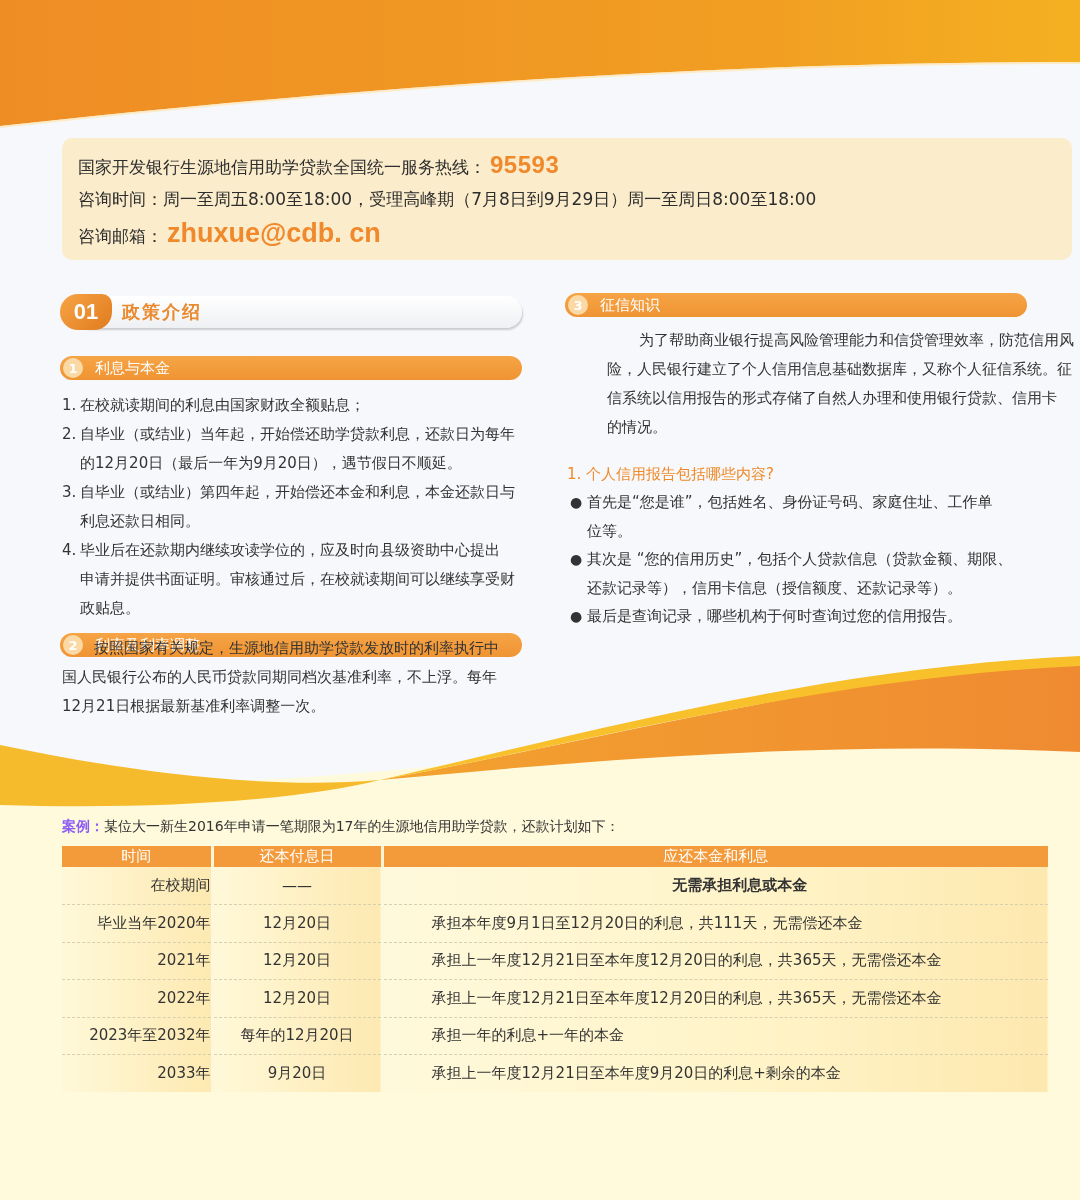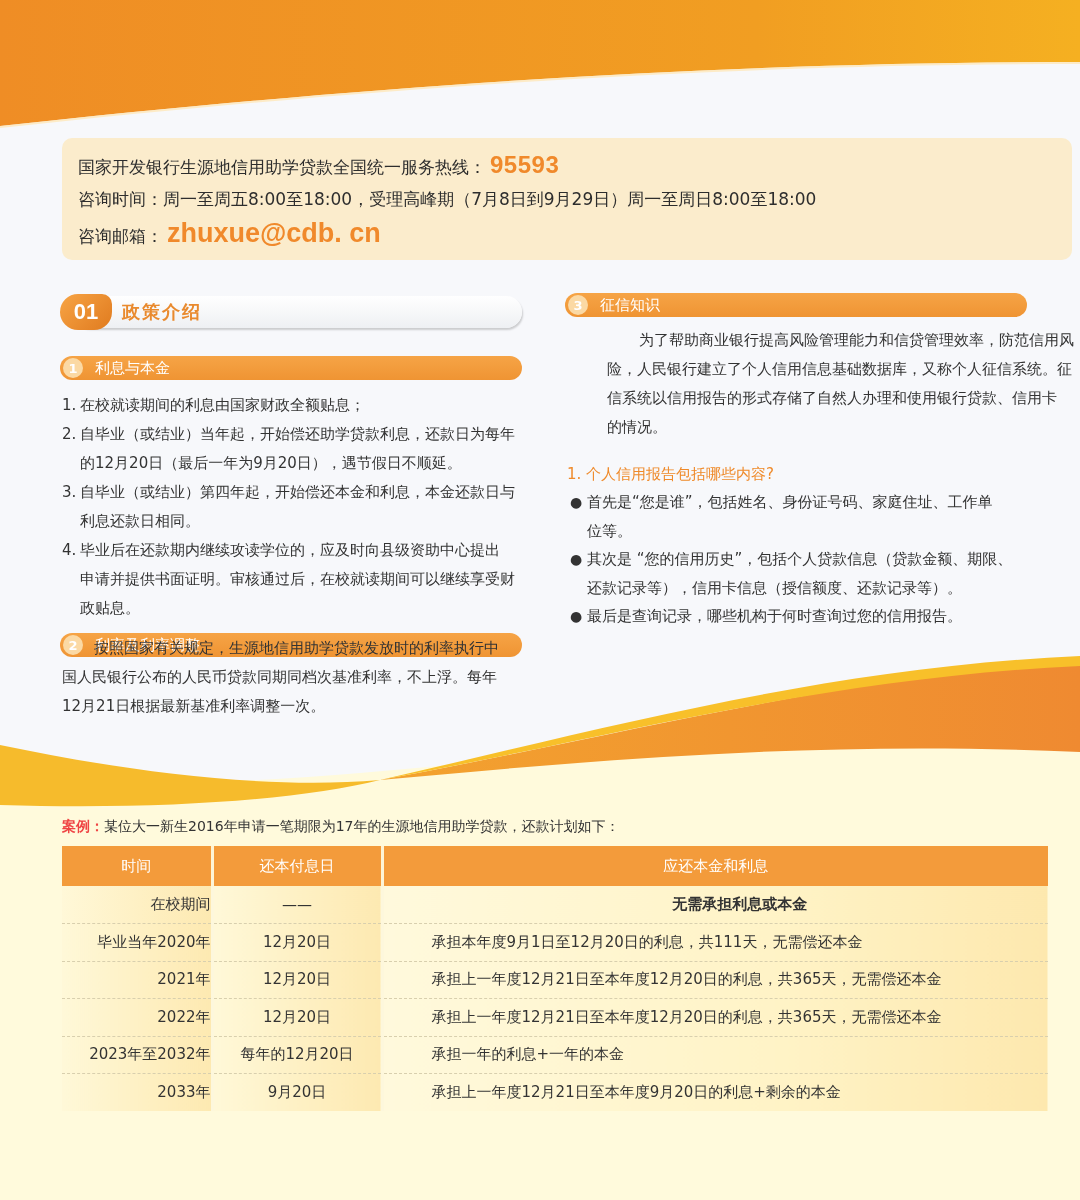--- a/index.html
+++ b/index.html
@@ -60,29 +60,29 @@
   .list-item { display: flex; }
   .list-item .num { width: 18px; flex: none; }
 
   .bullet-item { display: flex; font-size: 15px; line-height: 28.5px; color: #333; }
   .bullet-dot { width: 22px; flex: none; text-align: center; font-size: 14px; }
 
   .q-title { font-size: 15px; color: #ef8a2a; line-height: 24px; }
 
   
   .case-line { left: 62px; top: 818px; font-size: 14px; color: #333; }
-  .case-line b { color: #ef4444; }
+  .case-line b { color: #8b5cf6; }
   .schedule {
     left: 62px; top: 846px; width: 986px;
     border-collapse: collapse;
   }
   table.schedule { position: absolute; z-index: 1; }
   .schedule th {
     background: #f39b3b; color: #fff; font-weight: normal; font-size: 15px;
-    height: 40px; border-left: 3px solid #fdf4d6;
+    height: 21px; border-left: 3px solid #fdf4d6;
   }
   .schedule th:first-child { border-left: none; }
   .schedule td {
     height: 37.5px; font-size: 15px; color: #333;
     border-bottom: 1px dashed #d8cfae;
   }
   .schedule tr:last-child td { border-bottom: none; }
   .schedule td.c1 {
     width: 150px; text-align: right;
     background: linear-gradient(90deg, #fff8d8 0%, #fde9b1 100%);

